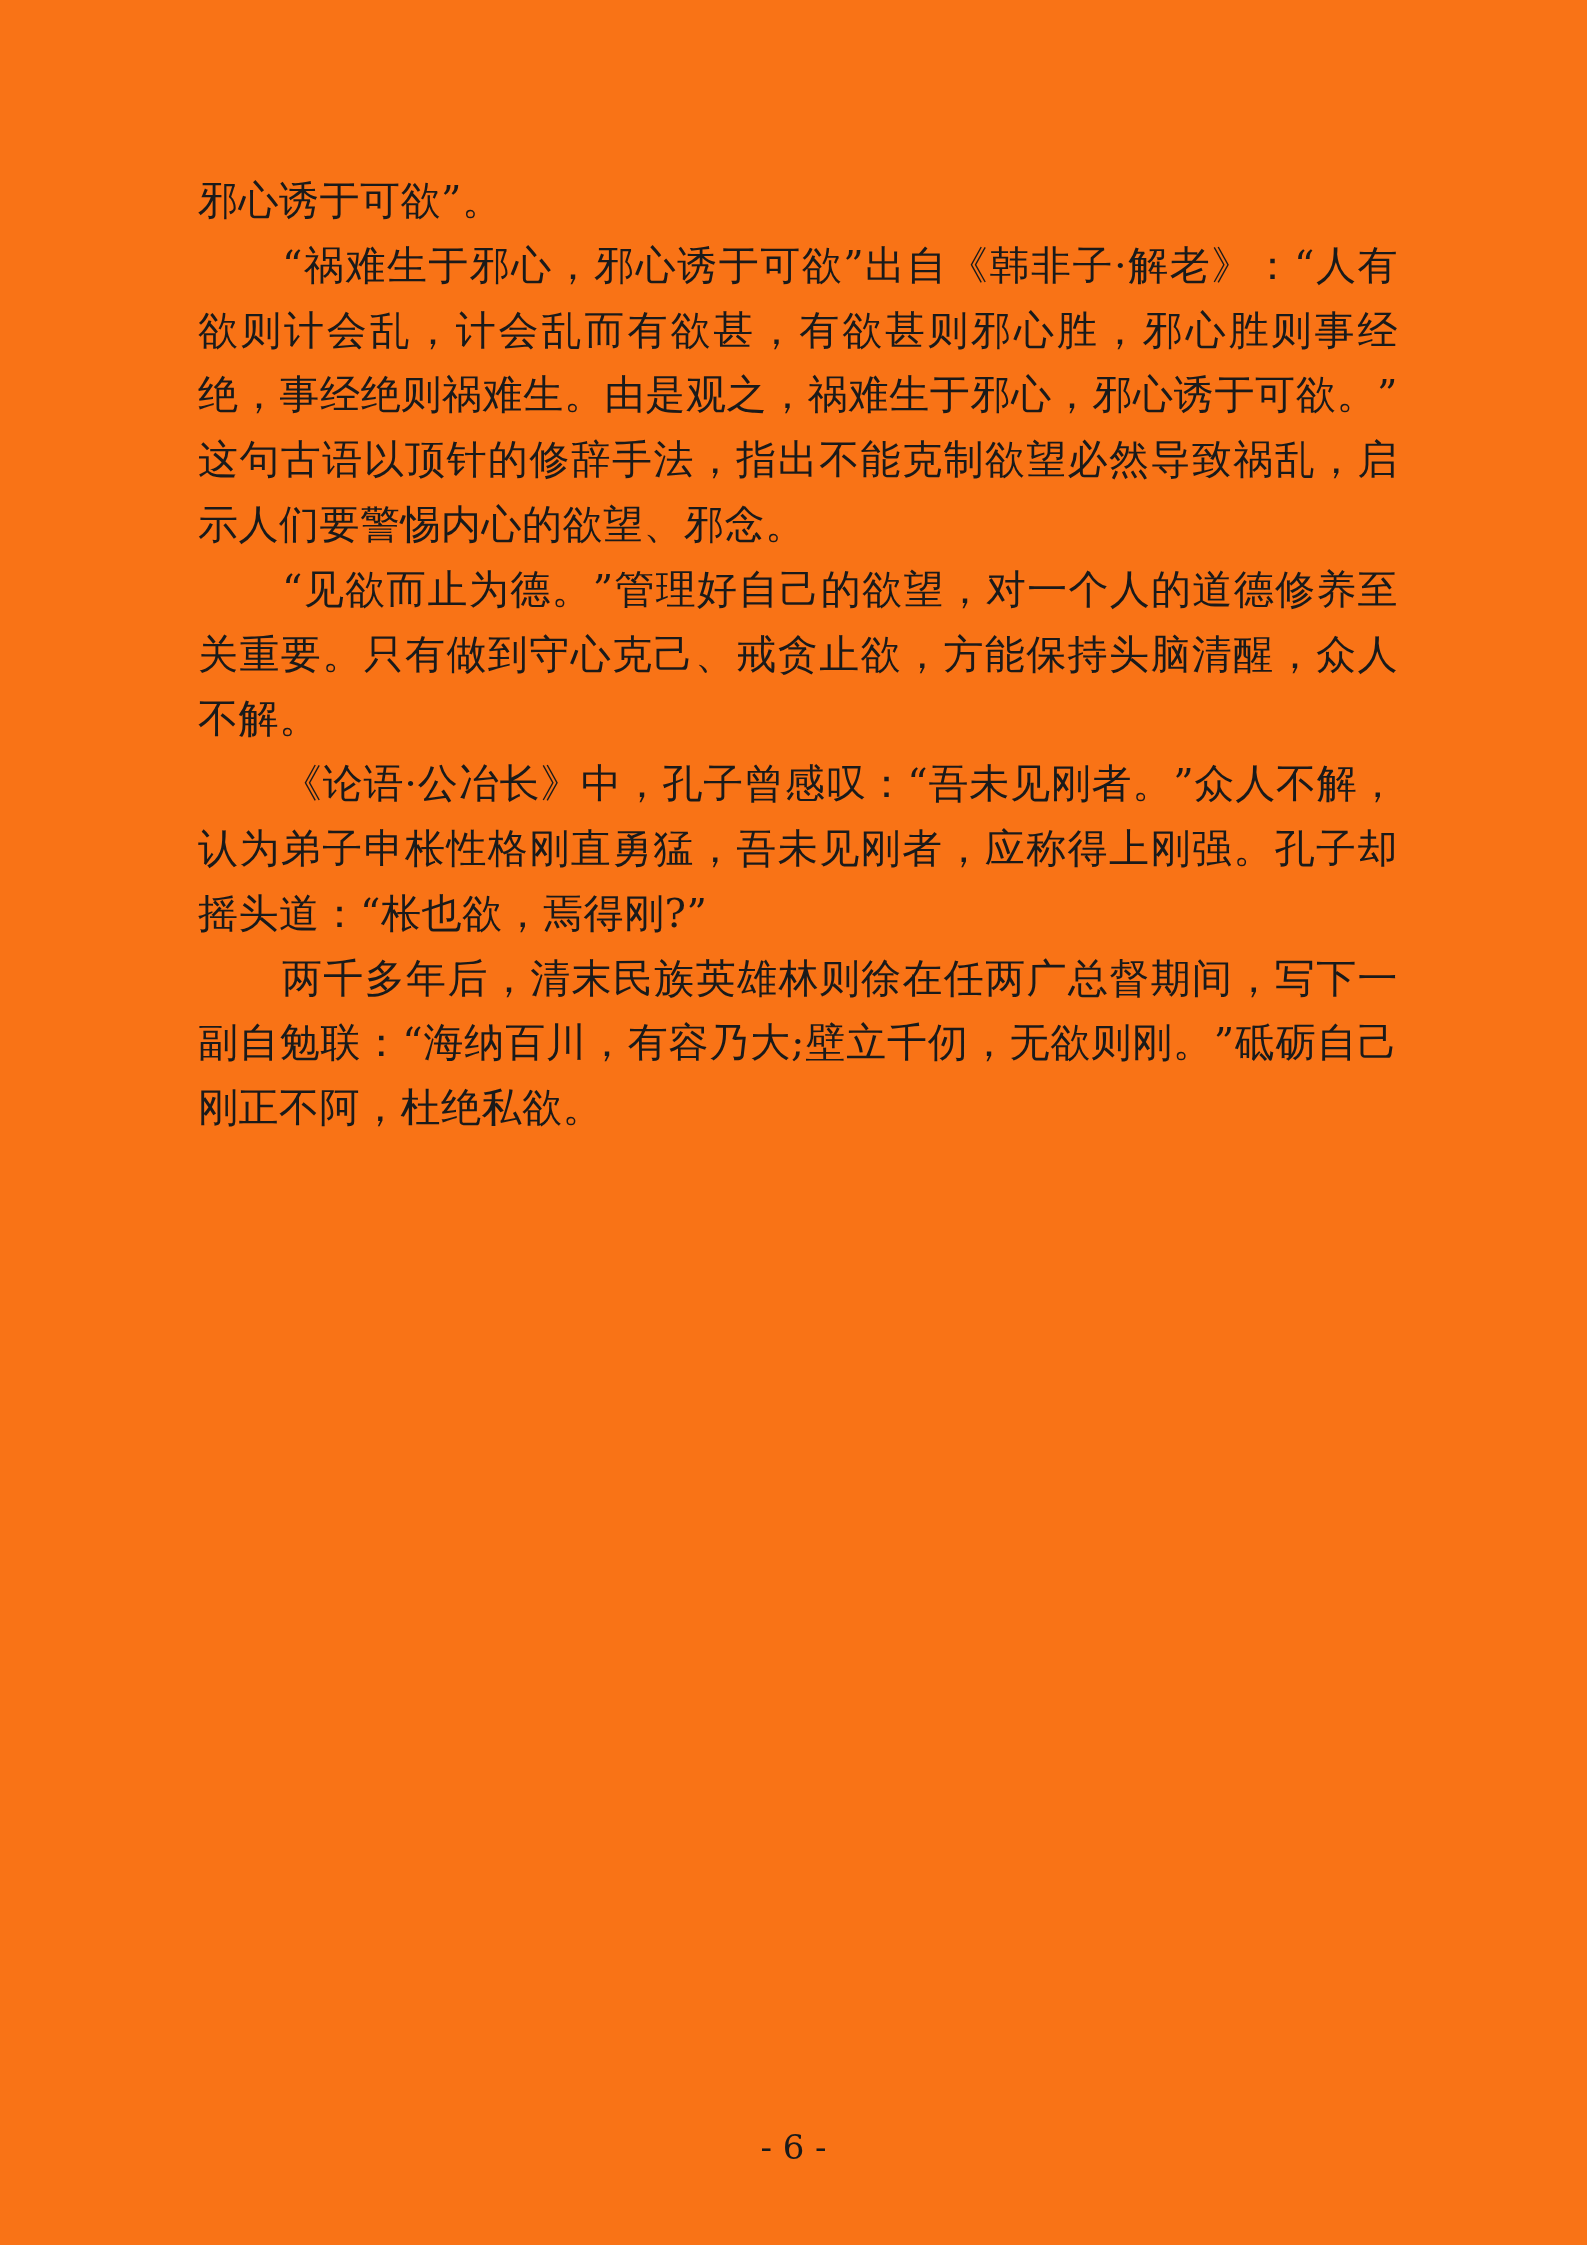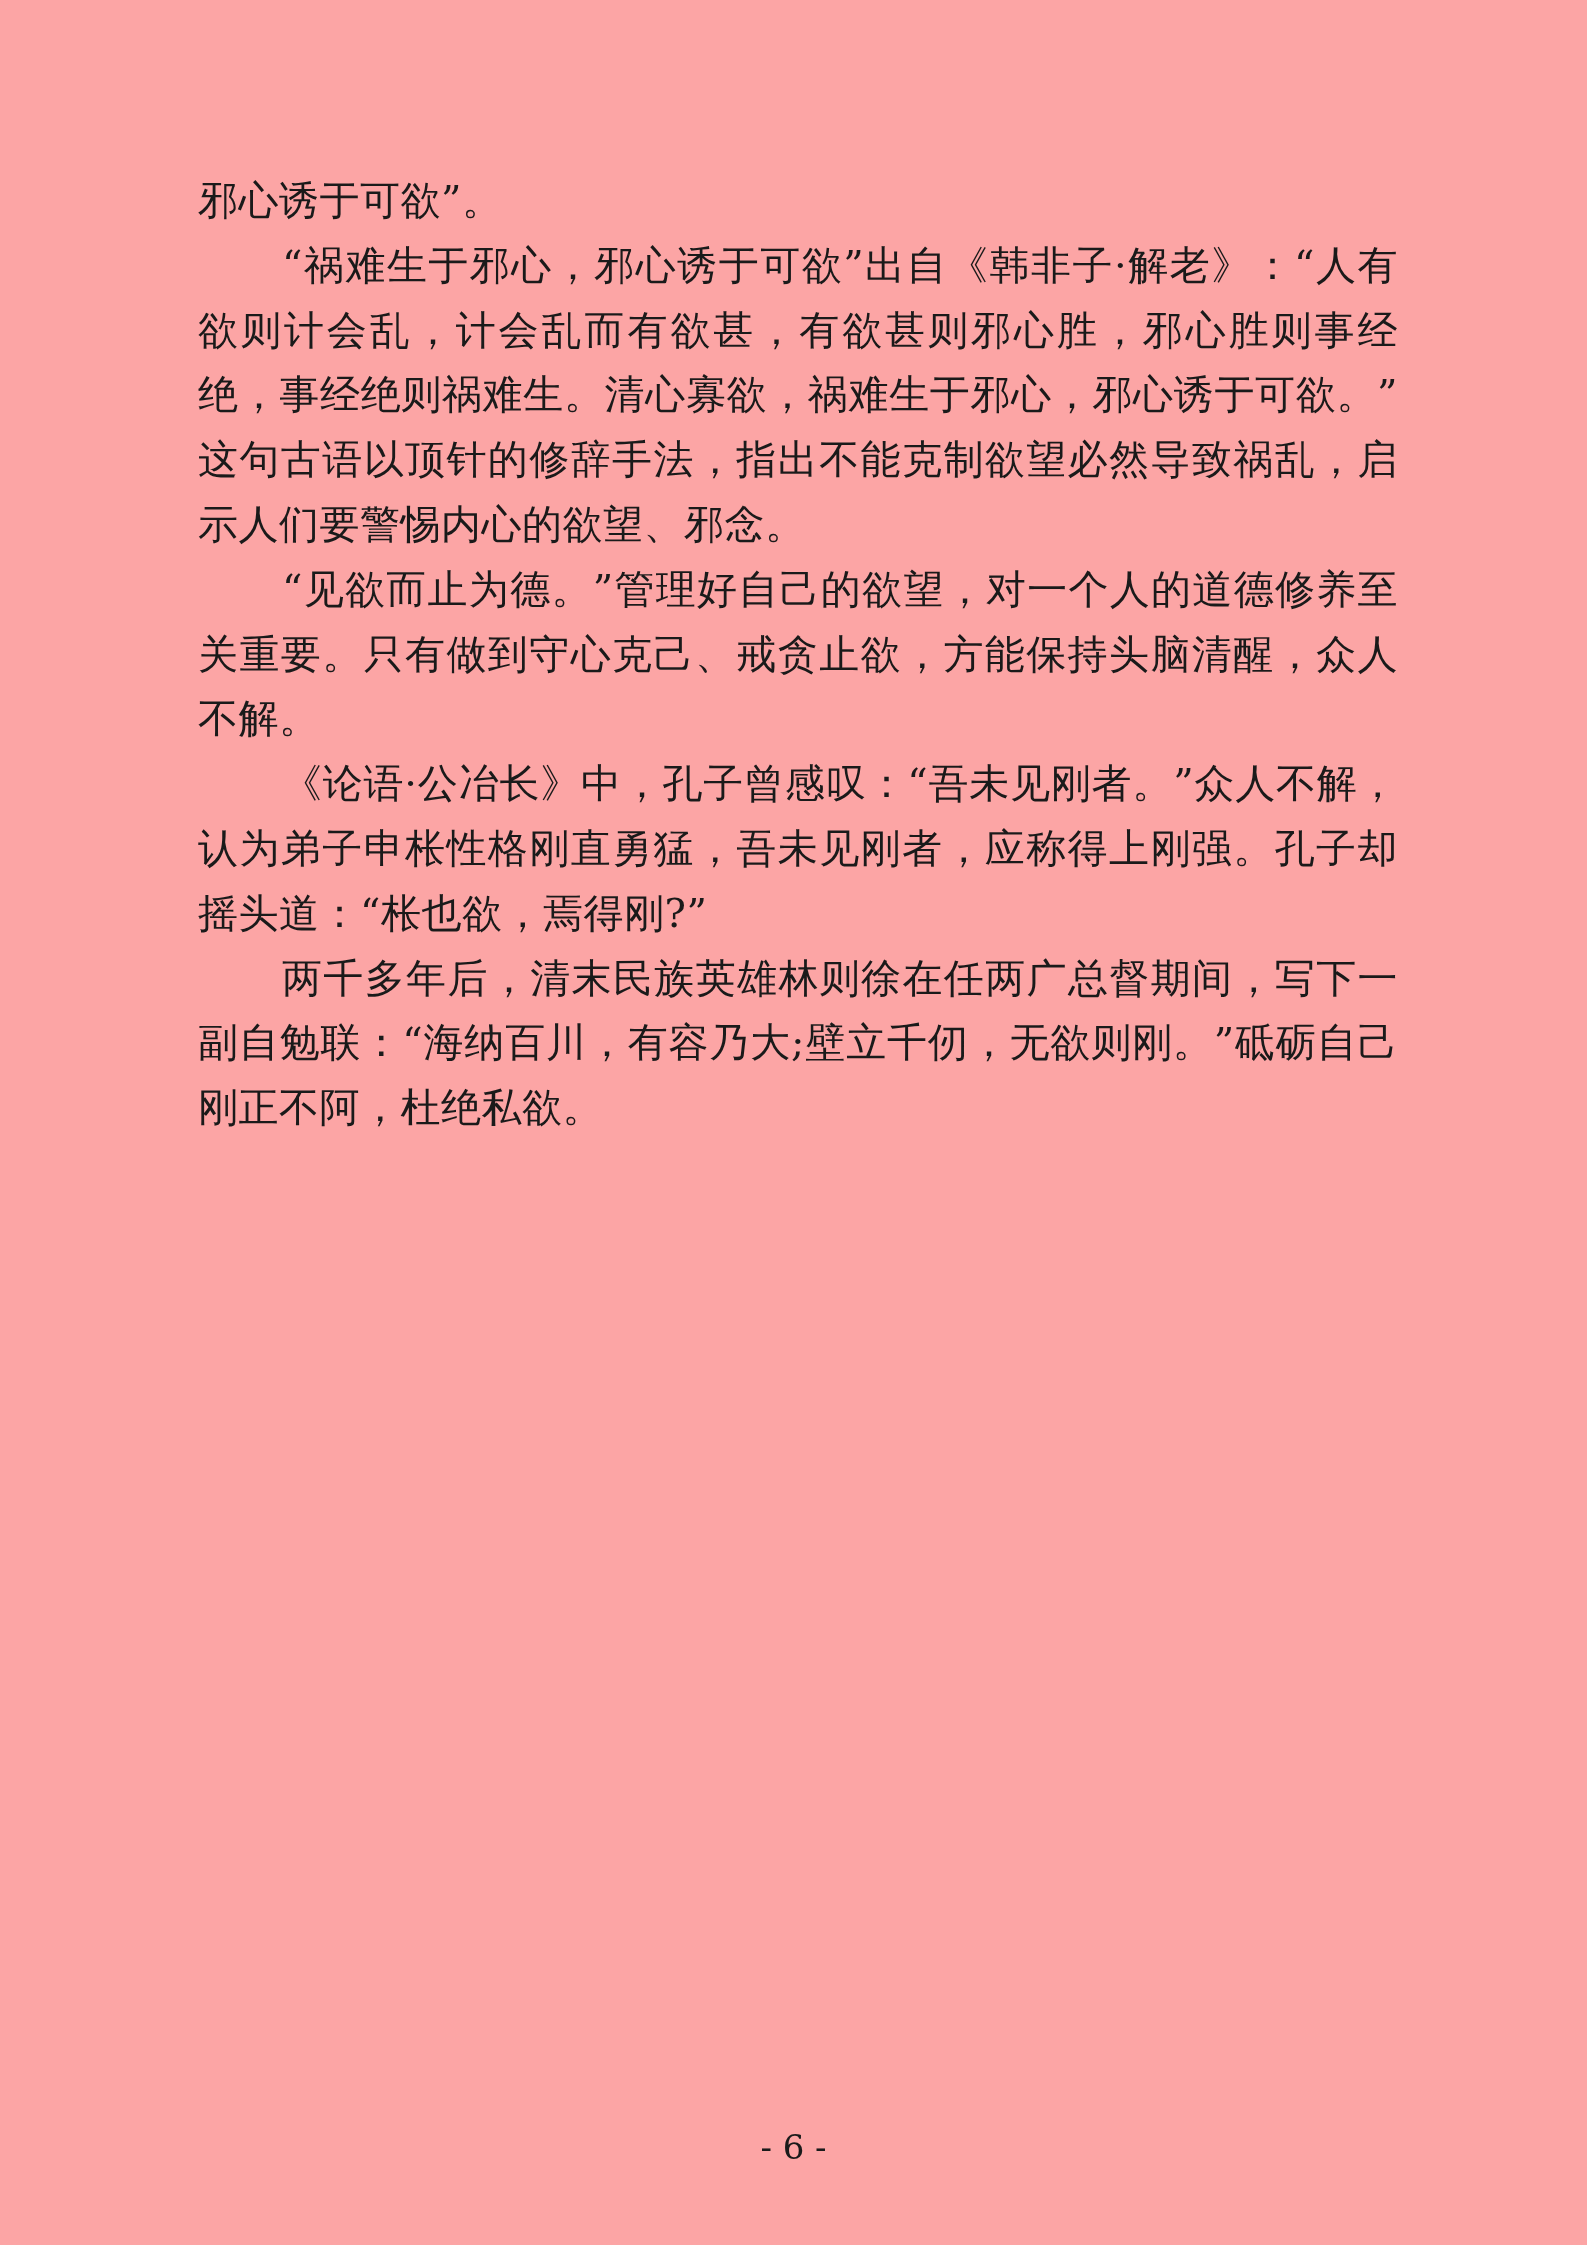--- a/index.html
+++ b/index.html
@@ -9,21 +9,21 @@
   }
   body {
     font-family: "DejaVu Serif", "Liberation Serif", serif;
     color: #1a1a1a;
   }
   .page {
     position: relative;
     width: 1587px;
     height: 2245px;
     margin: 0 auto;
-    background: #fca5a5;
+    background: #f97316;
     box-sizing: border-box;
     overflow: hidden;
   }
   .content {
     position: absolute;
     left: 198px;
     top: 168px;
     width: 1200px;
   }
   .para {
@@ -56,21 +56,21 @@
 </head>
 <body>
 
 <div class="page">
 
   <div class="content">
 
     <p class="para">邪心诱于可欲”。</p>
 
 
-    <p class="para indent2">“祸难生于邪心，邪心诱于可欲”出自《韩非子·解老》：“人有欲则计会乱，计会乱而有欲甚，有欲甚则邪心胜，邪心胜则事经绝，事经绝则祸难生。清心寡欲，祸难生于邪心，邪心诱于可欲。”这句古语以顶针的修辞手法，指出不能克制欲望必然导致祸乱，启示人们要警惕内心的欲望、邪念。</p>
+    <p class="para indent2">“祸难生于邪心，邪心诱于可欲”出自《韩非子·解老》：“人有欲则计会乱，计会乱而有欲甚，有欲甚则邪心胜，邪心胜则事经绝，事经绝则祸难生。由是观之，祸难生于邪心，邪心诱于可欲。”这句古语以顶针的修辞手法，指出不能克制欲望必然导致祸乱，启示人们要警惕内心的欲望、邪念。</p>
 
     <p class="para indent2">“见欲而止为德。”管理好自己的欲望，对一个人的道德修养至关重要。只有做到守心克己、戒贪止欲，方能保持头脑清醒，众人不解。</p>
 
     <p class="para indent2">《论语·公冶长》中，孔子曾感叹：“吾未见刚者。”众人不解，认为弟子申枨性格刚直勇猛，吾未见刚者，应称得上刚强。孔子却摇头道：“枨也欲，焉得刚?”</p>
 
 
     <p class="para indent2">两千多年后，清末民族英雄林则徐在任两广总督期间，写下一副自勉联：“海纳百川，有容乃大;壁立千仞，无欲则刚。”砥砺自己刚正不阿，杜绝私欲。</p>
 
 
   </div>

